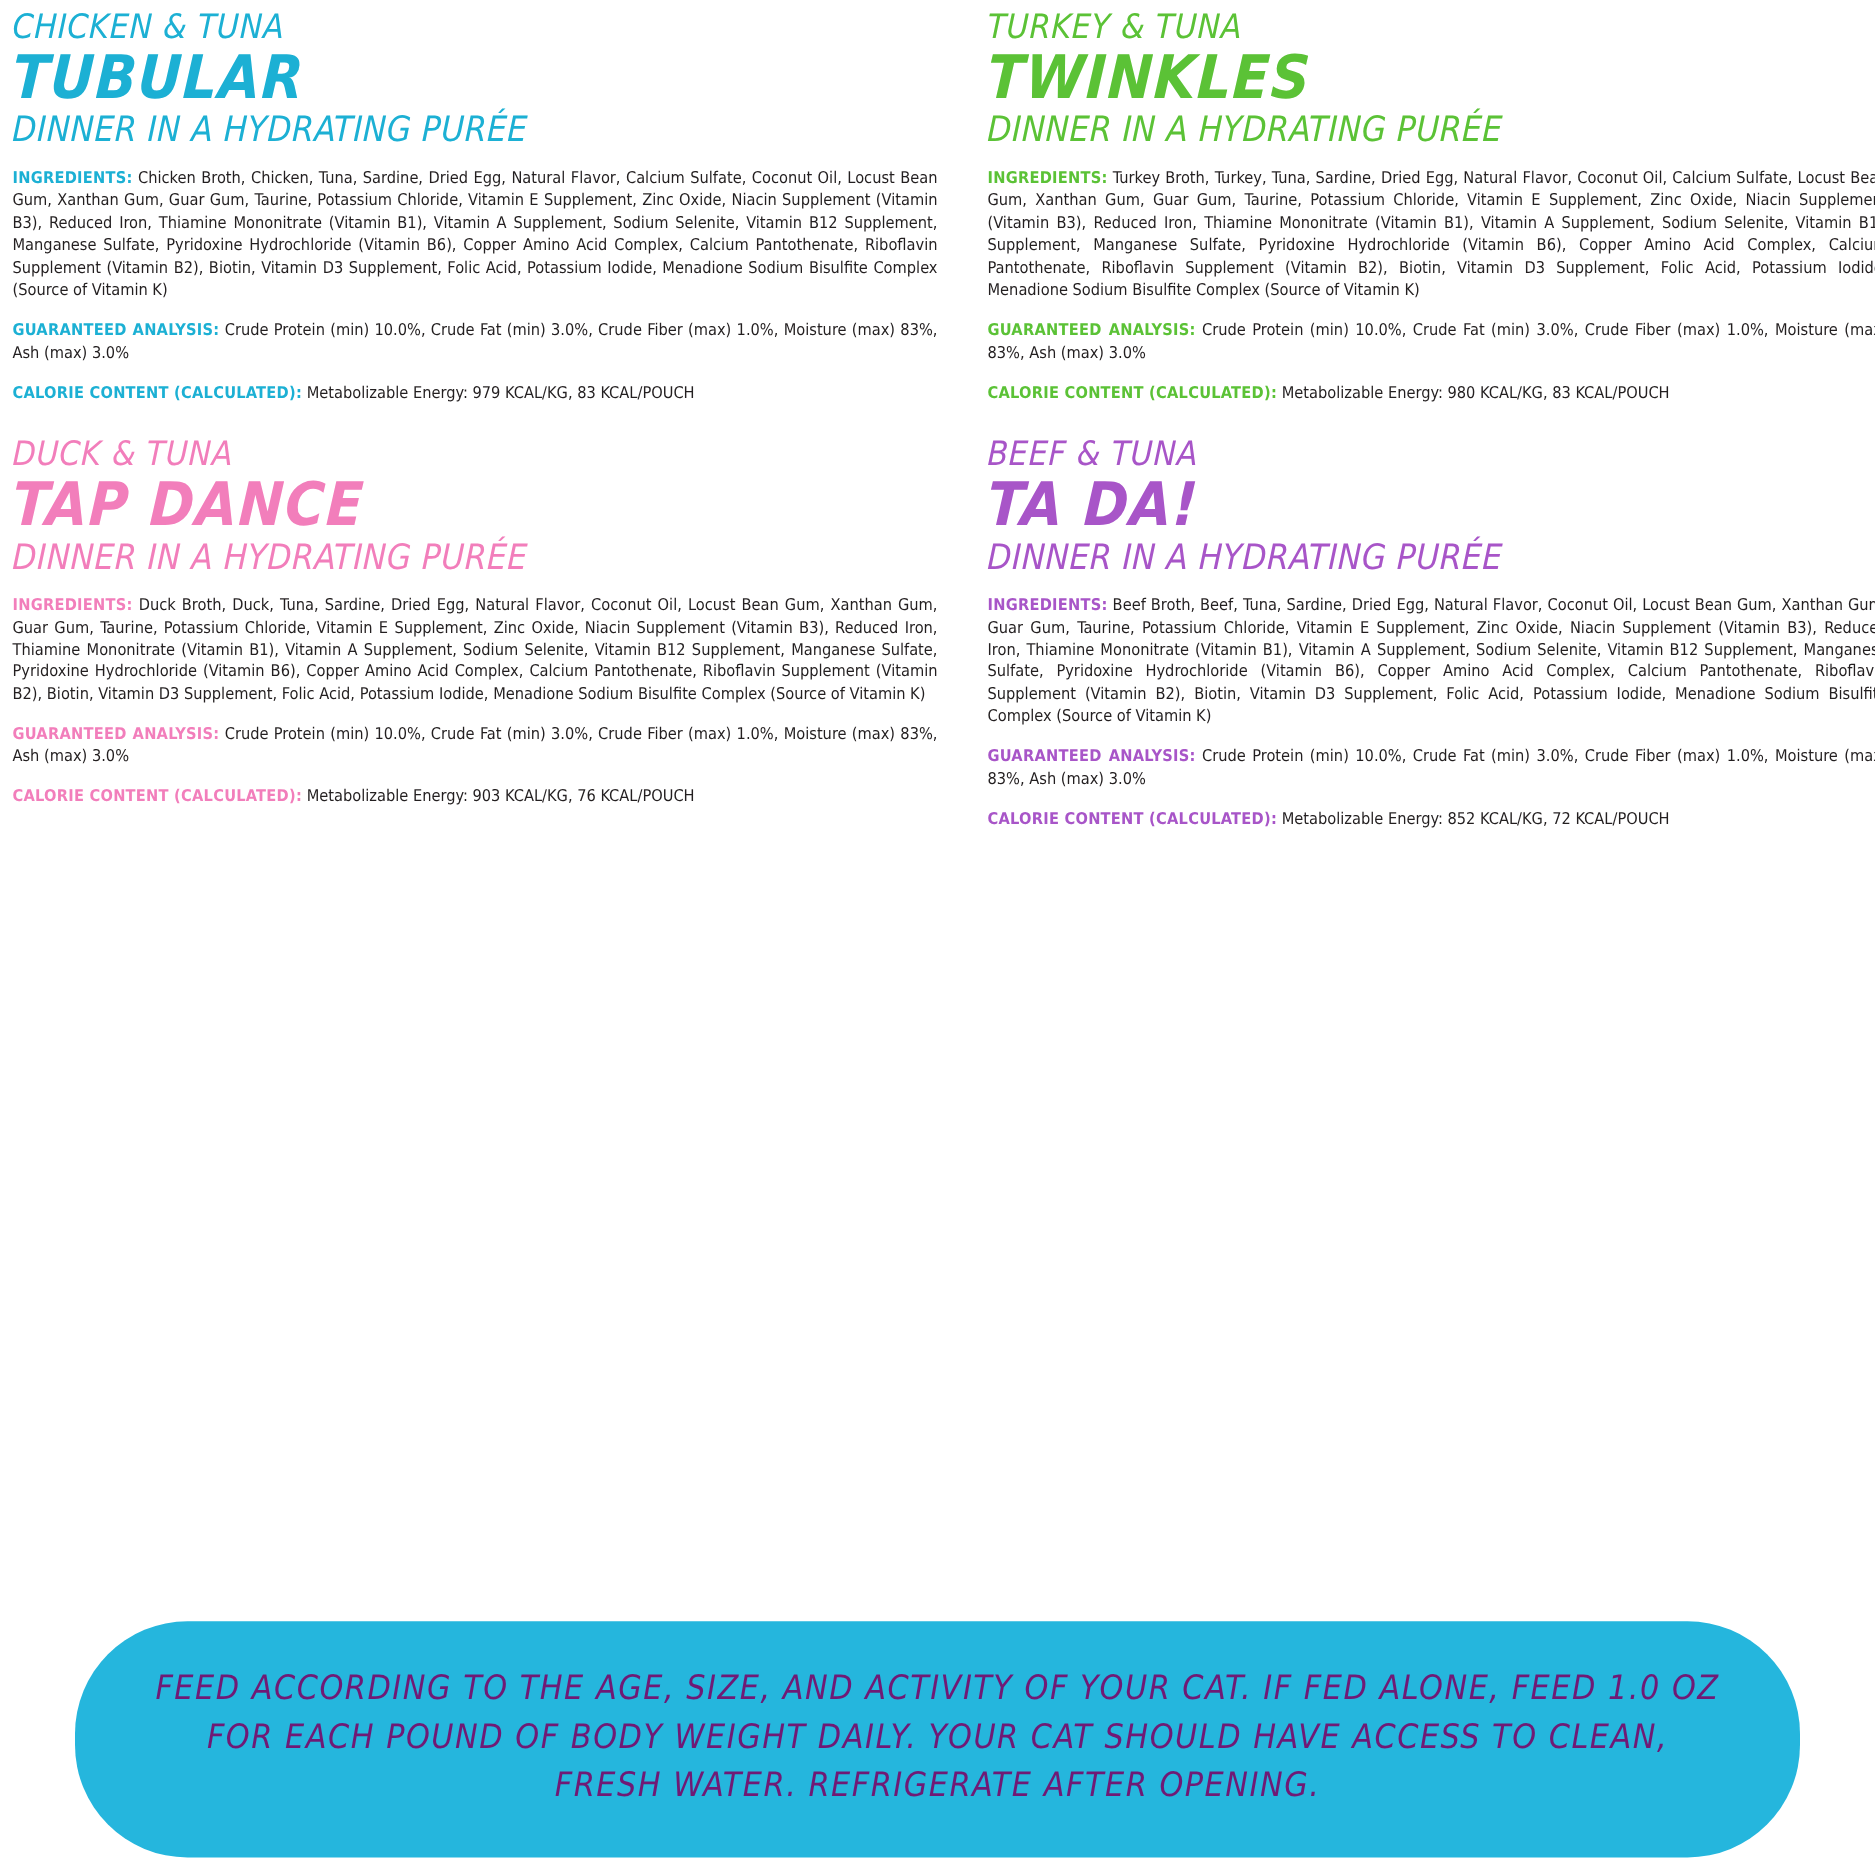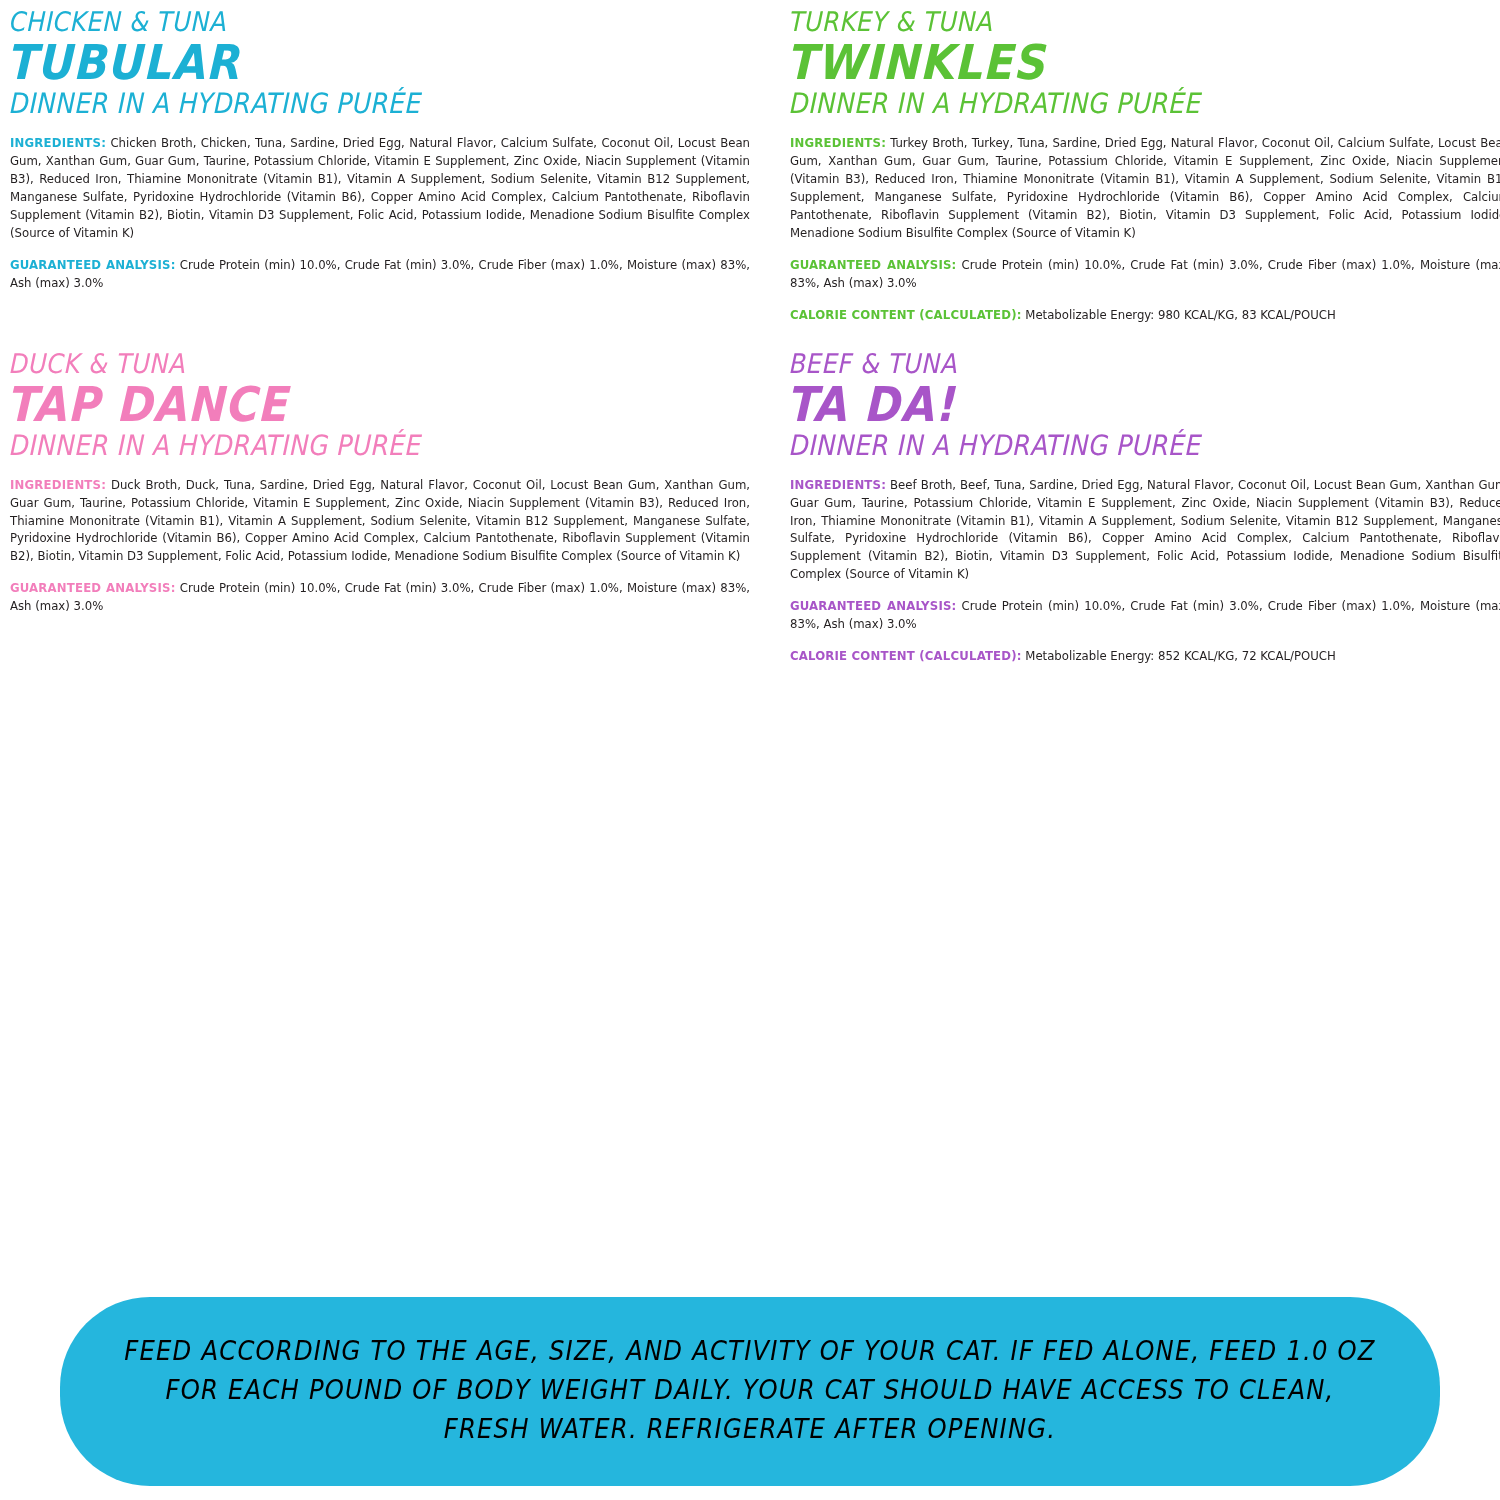--- a/index.html
+++ b/index.html
@@ -84,21 +84,21 @@
 
   .footer-wrap {
     position: absolute;
     left: 60px;
     right: 60px;
     bottom: 14px;
   }
   .footer {
     background: #25b6dd;
     border-radius: 90px;
-    color: #000000;
+    color: #701a75;
     text-align: center;
     padding: 34px 60px 38px 60px;
     font-size: 27px;
     line-height: 1.45;
     letter-spacing: 1.2px;
     font-style: italic;
   }
 </style>
 </head>
 <body>
@@ -108,20 +108,23 @@
 
     <div class="panel">
       <div class="flavor c-blue">CHICKEN &amp; TUNA</div>
       <div class="product c-blue">TUBULAR</div>
       <div class="tagline c-blue">DINNER IN A HYDRATING PURÉE</div>
       <p class="block">
         <span class="lbl c-blue">INGREDIENTS:</span><span> Chicken Broth, Chicken, Tuna, Sardine, Dried Egg, Natural Flavor, Calcium Sulfate, Coconut Oil, Locust Bean Gum, Xanthan Gum, Guar Gum, Taurine, Potassium Chloride, Vitamin E Supplement, Zinc Oxide, Niacin Supplement (Vitamin B3), Reduced Iron, Thiamine Mononitrate (Vitamin B1), Vitamin A Supplement, Sodium Selenite, Vitamin B12 Supplement, Manganese Sulfate, Pyridoxine Hydrochloride (Vitamin B6), Copper Amino Acid Complex, Calcium Pantothenate, Riboflavin Supplement (Vitamin B2), Biotin, Vitamin D3 Supplement, Folic Acid, Potassium Iodide, Menadione Sodium Bisulfite Complex (Source of Vitamin K)</span>
       </p>
       <p class="block">
         <span class="lbl c-blue">GUARANTEED ANALYSIS:</span><span> Crude Protein (min) 10.0%, Crude Fat (min) 3.0%, Crude Fiber (max) 1.0%, Moisture (max) 83%, Ash (max) 3.0%</span>
+      </p>
+      <p class="block">
+        <span class="lbl c-blue">CALORIE CONTENT (CALCULATED):</span><span> Metabolizable Energy: 979 KCAL/KG, 83 KCAL/POUCH</span>
       </p>
     </div>
 
     <div class="panel right">
       <div class="flavor c-green">TURKEY &amp; TUNA</div>
       <div class="product c-green">TWINKLES</div>
       <div class="tagline c-green">DINNER IN A HYDRATING PURÉE</div>
       <p class="block">
         <span class="lbl c-green">INGREDIENTS:</span><span> Turkey Broth, Turkey, Tuna, Sardine, Dried Egg, Natural Flavor, Coconut Oil, Calcium Sulfate, Locust Bean Gum, Xanthan Gum, Guar Gum, Taurine, Potassium Chloride, Vitamin E Supplement, Zinc Oxide, Niacin Supplement (Vitamin B3), Reduced Iron, Thiamine Mononitrate (Vitamin B1), Vitamin A Supplement, Sodium Selenite, Vitamin B12 Supplement, Manganese Sulfate, Pyridoxine Hydrochloride (Vitamin B6), Copper Amino Acid Complex, Calcium Pantothenate, Riboflavin Supplement (Vitamin B2), Biotin, Vitamin D3 Supplement, Folic Acid, Potassium Iodide, Menadione Sodium Bisulfite Complex (Source of Vitamin K)</span>
       </p>
@@ -136,20 +139,23 @@
     <div class="panel panel-bottom">
       <div class="flavor c-pink">DUCK &amp; TUNA</div>
       <div class="product c-pink">TAP DANCE</div>
       <div class="tagline c-pink">DINNER IN A HYDRATING PURÉE</div>
       <p class="block">
         <span class="lbl c-pink">INGREDIENTS:</span><span> Duck Broth, Duck, Tuna, Sardine, Dried Egg, Natural Flavor, Coconut Oil, Locust Bean Gum, Xanthan Gum, Guar Gum, Taurine, Potassium Chloride, Vitamin E Supplement, Zinc Oxide, Niacin Supplement (Vitamin B3), Reduced Iron, Thiamine Mononitrate (Vitamin B1), Vitamin A Supplement, Sodium Selenite, Vitamin B12 Supplement, Manganese Sulfate, Pyridoxine Hydrochloride (Vitamin B6), Copper Amino Acid Complex, Calcium Pantothenate, Riboflavin Supplement (Vitamin B2), Biotin, Vitamin D3 Supplement, Folic Acid, Potassium Iodide, Menadione Sodium Bisulfite Complex (Source of Vitamin K)</span>
       </p>
       <p class="block">
         <span class="lbl c-pink">GUARANTEED ANALYSIS:</span><span> Crude Protein (min) 10.0%, Crude Fat (min) 3.0%, Crude Fiber (max) 1.0%, Moisture (max) 83%, Ash (max) 3.0%</span>
       </p>
+      <p class="block">
+        <span class="lbl c-pink">CALORIE CONTENT (CALCULATED):</span><span> Metabolizable Energy: 903 KCAL/KG, 76 KCAL/POUCH</span>
+      </p>
     </div>
 
     <div class="panel right panel-bottom">
       <div class="flavor c-purple">BEEF &amp; TUNA</div>
       <div class="product c-purple">TA DA!</div>
       <div class="tagline c-purple">DINNER IN A HYDRATING PURÉE</div>
       <p class="block">
         <span class="lbl c-purple">INGREDIENTS:</span><span> Beef Broth, Beef, Tuna, Sardine, Dried Egg, Natural Flavor, Coconut Oil, Locust Bean Gum, Xanthan Gum, Guar Gum, Taurine, Potassium Chloride, Vitamin E Supplement, Zinc Oxide, Niacin Supplement (Vitamin B3), Reduced Iron, Thiamine Mononitrate (Vitamin B1), Vitamin A Supplement, Sodium Selenite, Vitamin B12 Supplement, Manganese Sulfate, Pyridoxine Hydrochloride (Vitamin B6), Copper Amino Acid Complex, Calcium Pantothenate, Riboflavin Supplement (Vitamin B2), Biotin, Vitamin D3 Supplement, Folic Acid, Potassium Iodide, Menadione Sodium Bisulfite Complex (Source of Vitamin K)</span>
       </p>
       <p class="block">

